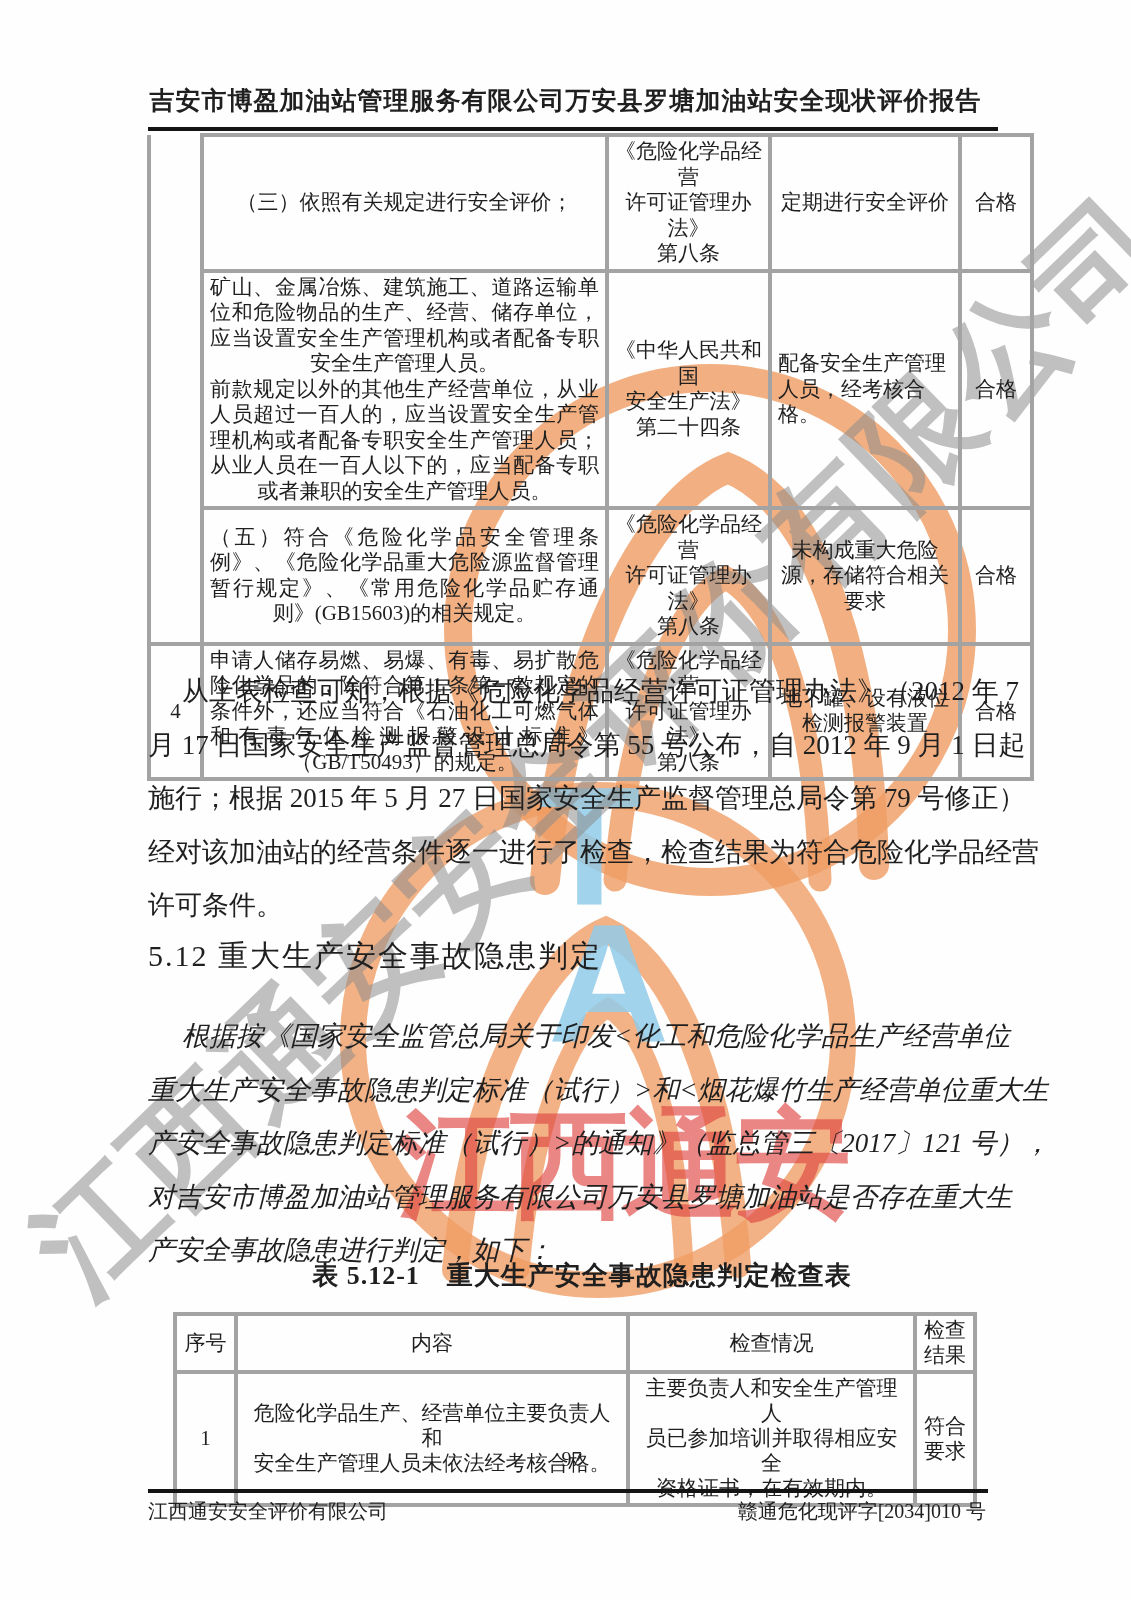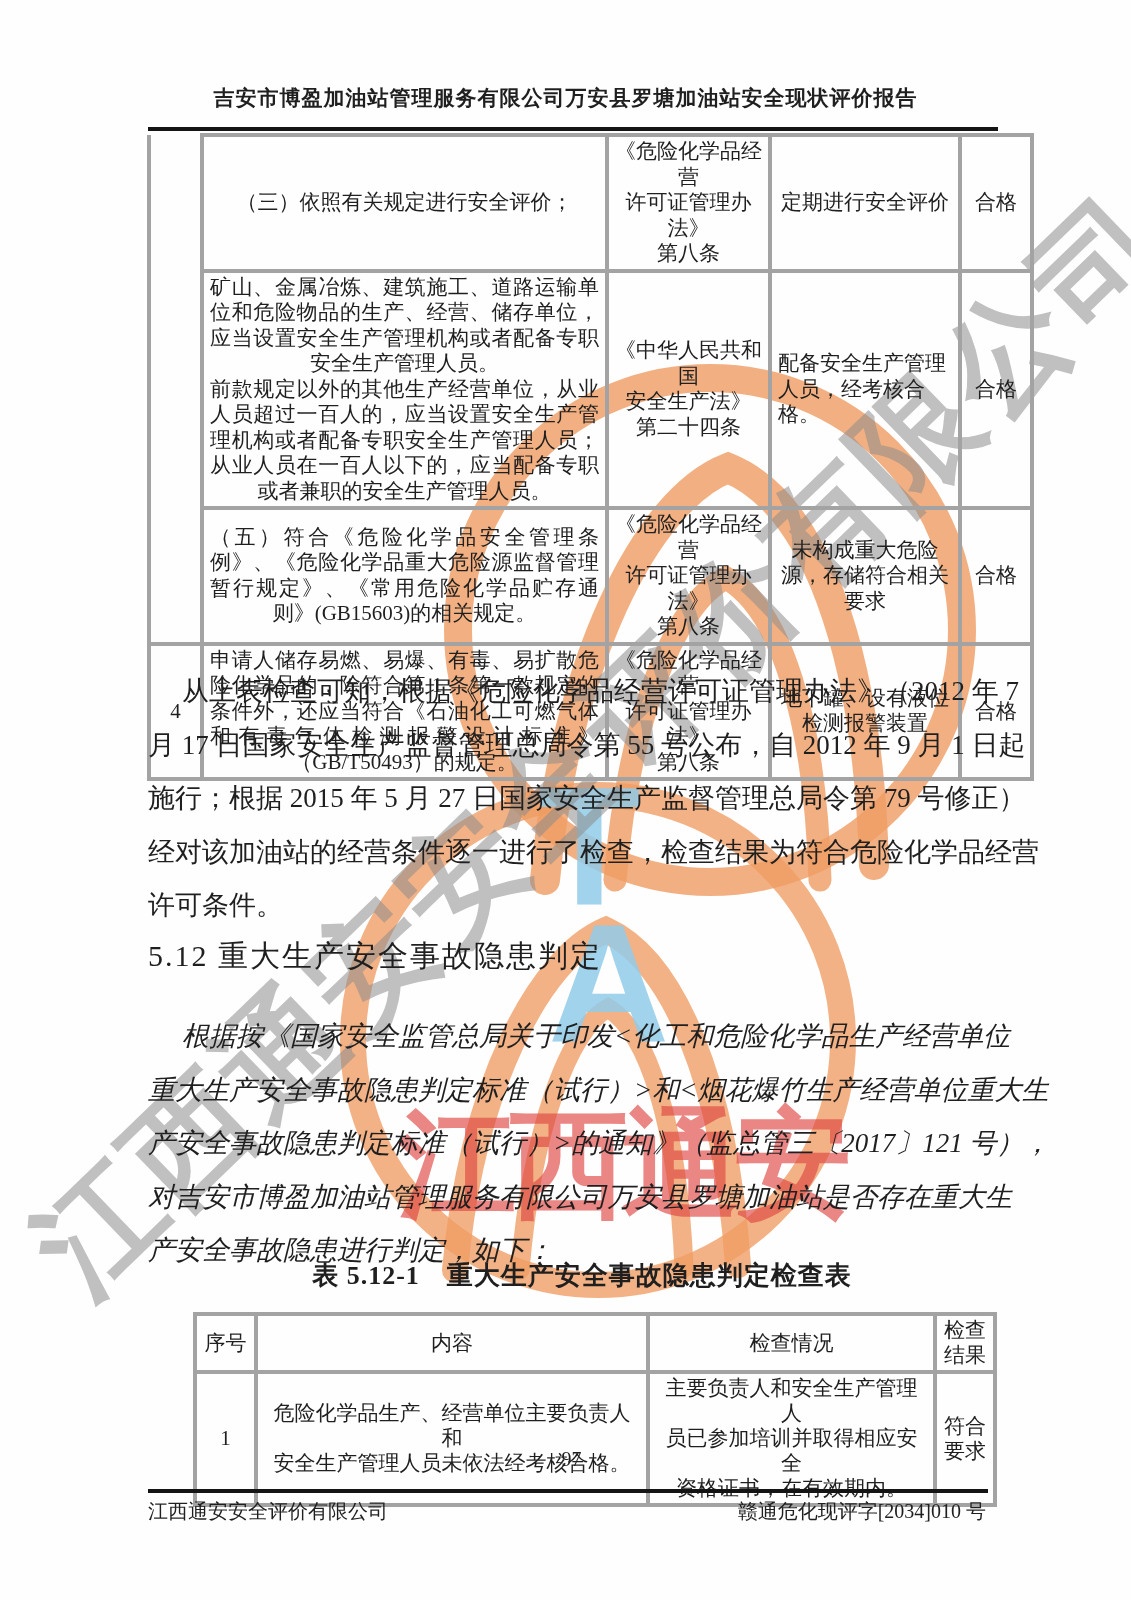--- a/index.html
+++ b/index.html
@@ -12,21 +12,21 @@
     font-family:"Liberation Serif","DejaVu Serif",serif;
     color:#1f1f1f;
   }
   
   .wm{position:absolute;inset:0;z-index:0;pointer-events:none;}
   
   .content{position:absolute;inset:0;z-index:1;}
   .abs{position:absolute;}
 
   .doc-header{left:0;right:0;top:84px;text-align:center;
-    font-size:21px;font-weight:600;letter-spacing:1px;}
+    font-size:25px;font-weight:600;letter-spacing:1px;}
   .header-rule{left:148px;width:850px;top:127px;height:4px;background:#141414;}
 
   
   table{border-collapse:collapse;table-layout:fixed;}
   td{border:4px solid #a3a3a3;padding:2px 6px;vertical-align:middle;
      font-size:21px;line-height:25.5px;background:transparent;}
   .t1{left:147px;top:133px;width:883px;}
   .t1 col.c-num{width:53px;}  .t1 col.c-content{width:405px;}
   .t1 col.c-basis{width:163px;} .t1 col.c-sit{width:190px;} .t1 col.c-res{width:72px;}
   .no-top{border-top:none !important;}
@@ -39,21 +39,21 @@
   .para{left:148px;width:868px;font-size:27px;}
   .para .ln{height:53.5px;line-height:53.5px;white-space:nowrap;}
   .indent{padding-left:34px;}
   .p1{top:665px;} .p2{top:1010px;font-style:italic;}
   .sec-heading{left:148px;top:936px;font-size:30px;font-weight:normal;letter-spacing:2px;}
 
   .tbl-caption{left:148px;width:868px;top:1258px;text-align:center;
     font-size:26px;font-weight:600;letter-spacing:1px;}
 
   
-  .t2{left:193px;top:1312px;width:800px;}
+  .t2{left:173px;top:1312px;width:800px;}
   .t2 col.c-num{width:61px;} .t2 col.c-content{width:392px;}
   .t2 col.c-sit{width:287px;} .t2 col.c-res{width:60px;}
   .t2 td{font-size:21px;line-height:25px;text-align:center;}
   .t2 .hrow{height:53px;} .t2 .drow{height:75px;}
 
   .page-num{left:0;right:0;top:1448px;text-align:center;font-size:20px;margin-left:12px;}
   .footer-rule{left:148px;width:840px;top:1489px;height:4px;background:#141414;}
   .footer-row{left:148px;width:838px;top:1498px;display:flex;
     justify-content:space-between;font-size:20px;}
 </style>

